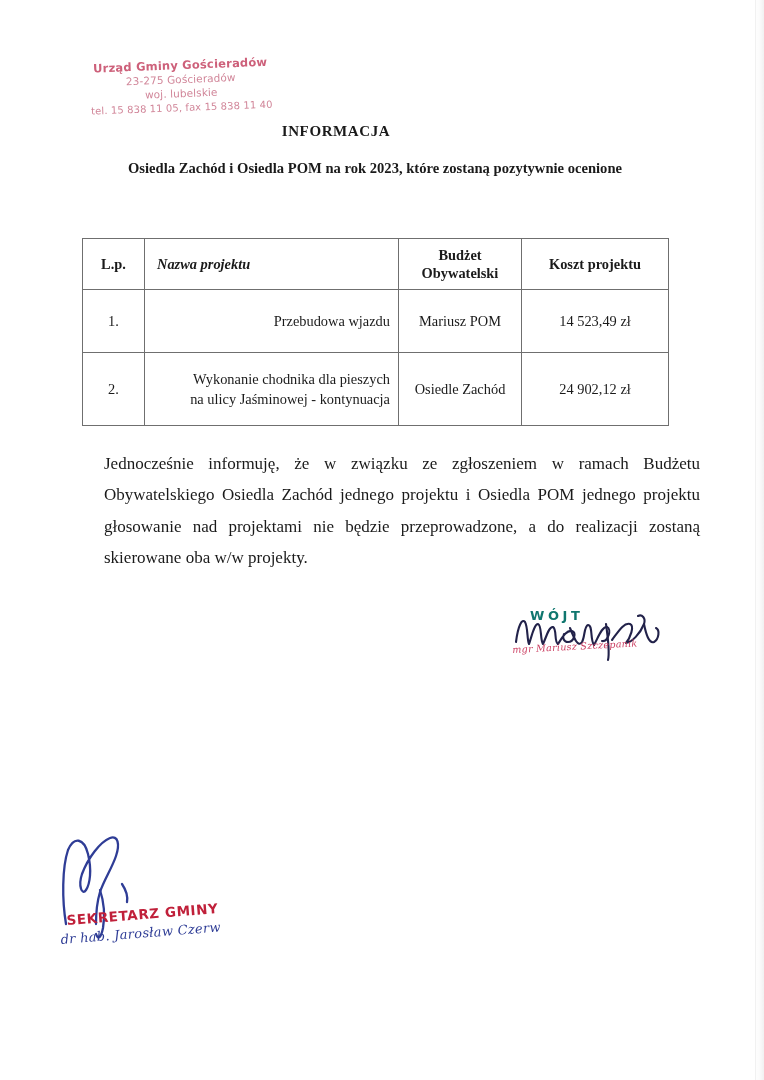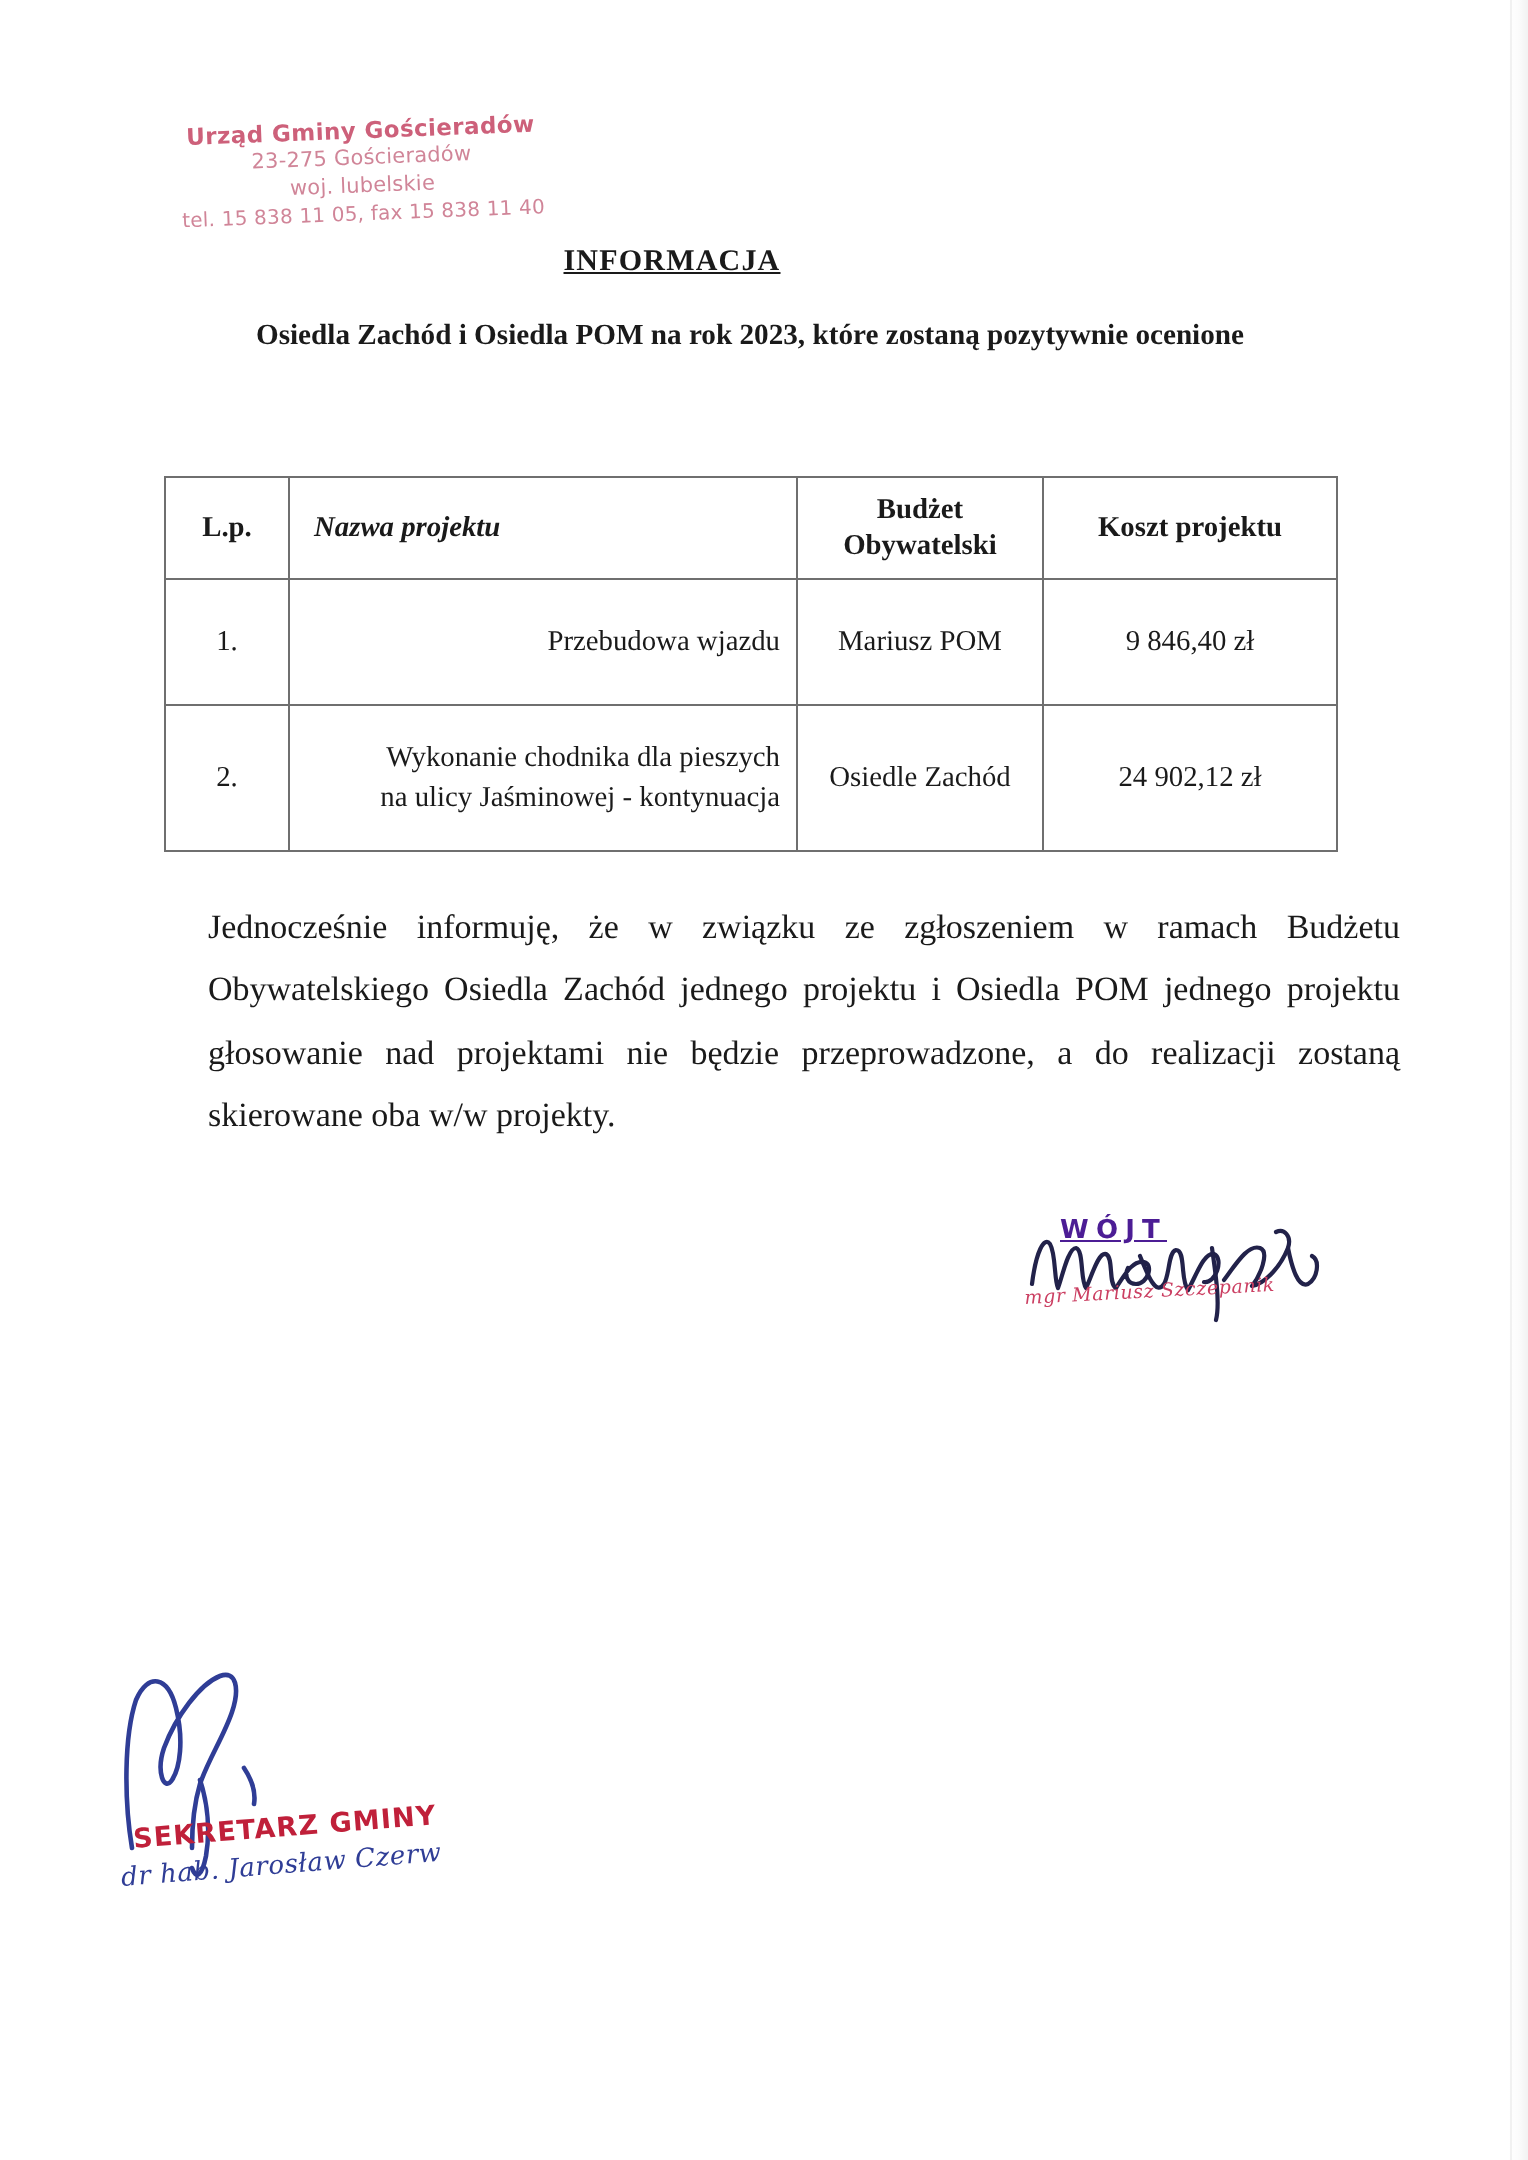--- a/index.html
+++ b/index.html
@@ -69,21 +69,20 @@
   
   .doc-heading {
     position: absolute;
     left: 0;
     top: 123px;
     width: 672px;
     text-align: center;
     font-size: 15px;
     font-weight: bold;
     letter-spacing: 0.6px;
-    text-decoration: underline;
   }
   .subtitle {
     position: absolute;
     left: 82px;
     top: 157px;
     width: 586px;
     text-align: center;
     font-size: 14.6px;
     font-weight: bold;
     line-height: 1.62;
@@ -155,22 +154,21 @@
     height: 76px;
   }
   .sig-wojt .stamp-title {
     position: absolute;
     left: 28px;
     top: 10px;
     font-family: "DejaVu Sans", sans-serif;
     font-size: 13px;
     font-weight: bold;
     letter-spacing: 3.6px;
-    color: #4c1d95;
-    text-decoration: underline;
+    color: #0f766e;
   }
   .sig-wojt .stamp-name {
     position: absolute;
     left: 10px;
     top: 46px;
     font-family: "DejaVu Serif", serif;
     font-style: italic;
     font-size: 9.5px;
     letter-spacing: 0.3px;
     color: #cb3f62;
@@ -265,21 +263,21 @@
           <th>Koszt projektu</th>
         </tr>
       </thead>
       <tbody>
         <tr>
           <td class="c-no">1.</td>
           <td class="c-name">
             <div>Przebudowa wjazdu</div>
           </td>
           <td class="c-budget">Mariusz POM</td>
-          <td class="c-cost">9 846,40 zł</td>
+          <td class="c-cost">14 523,49 zł</td>
         </tr>
         <tr class="row-tall">
           <td class="c-no">2.</td>
           <td class="c-name">
             <div>Wykonanie chodnika dla pieszych</div>
             <div>na ulicy Jaśminowej - kontynuacja</div>
           </td>
           <td class="c-budget">Osiedle Zachód</td>
           <td class="c-cost">24 902,12 zł</td>
         </tr>

